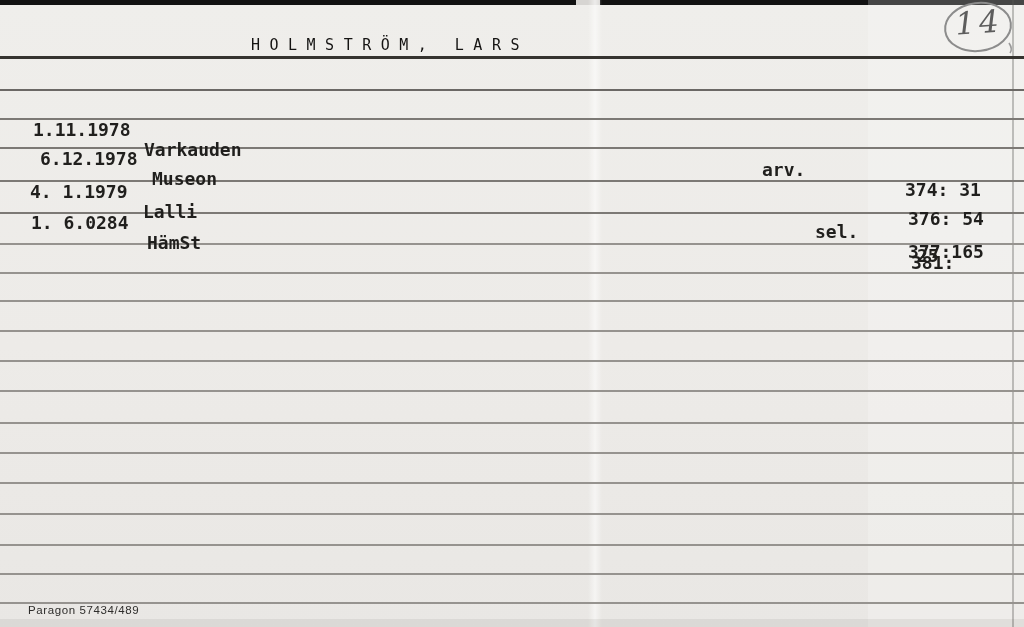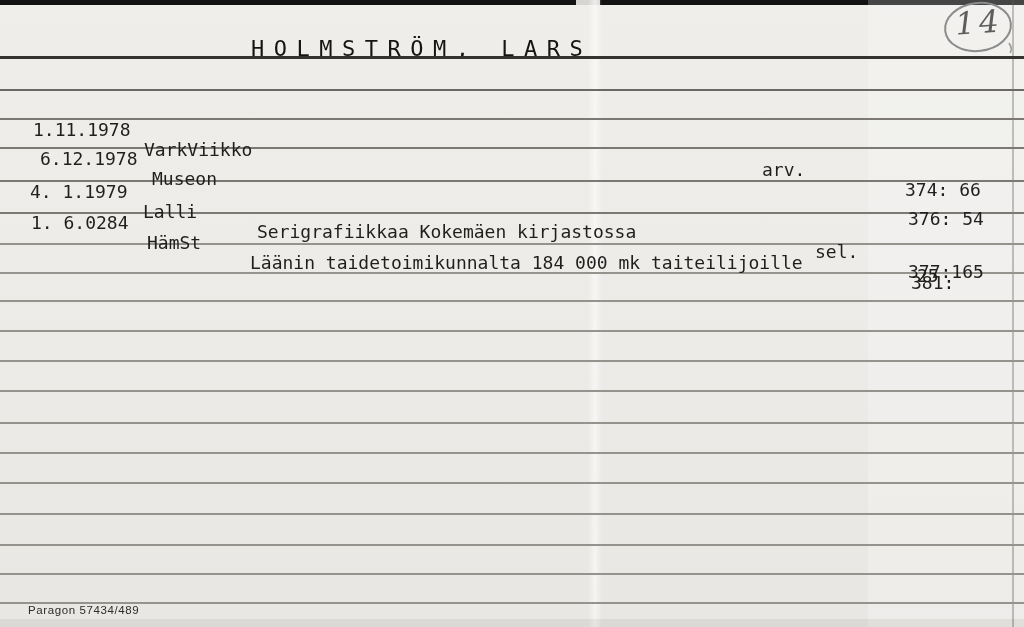--- a/index.html
+++ b/index.html
@@ -15,25 +15,25 @@
         background:linear-gradient(90deg,transparent,rgba(255,255,255,.55),transparent);}
   .scan-right-edge{position:absolute;top:0;left:1012px;width:1.5px;height:100%;background:rgba(90,88,85,.35);}
   .scan-streak{position:absolute;top:0;left:868px;width:156px;height:100%;background:rgba(255,255,255,.22);}
   .bottom-shade{position:absolute;bottom:0;left:0;width:100%;height:8px;background:rgba(60,58,55,.08);}
   
   .rule{position:absolute;left:0;width:100%;height:1.5px;background:#96938f;}
   .rule-title{height:3px;background:#35332f;}
   .rule-sub{height:2px;background:#6b6865;}
   .rule-entry{height:2px;background:#7c7975;}
   
-  .title{position:absolute;top:36px;left:251px;font-size:22px;letter-spacing:9.5px;
+  .title{position:absolute;top:36px;left:251px;font-size:15px;letter-spacing:9.5px;
          color:#151413;white-space:pre;}
   
   .row{position:absolute;left:0;width:100%;height:22px;font-size:18px;line-height:20px;white-space:pre;}
-  .row span{position:absolute;}
+  .row span{position:absolute;font-weight:bold;}
   .ref-sup{position:relative;top:-7px;margin-left:6px;}
   
   .pagenum-wrap{position:absolute;top:0;left:936px;width:86px;height:62px;}
   .pagenum-wrap svg{position:absolute;top:0;left:0;}
   .pagenum{position:absolute;top:4px;left:18px;width:50px;text-align:center;
            font-family:"DejaVu Serif",serif;font-style:italic;font-size:31px;
            letter-spacing:4px;color:#5d5d5d;transform:rotate(-4deg);}
   
   .footer{position:absolute;top:604px;left:28px;font-family:"Liberation Sans",sans-serif;
           font-size:11.5px;letter-spacing:.6px;color:#2e2d2b;}
@@ -75,42 +75,40 @@
   <div class="rule" style="top:422px"></div>
   <div class="rule" style="top:452px"></div>
   <div class="rule" style="top:482px"></div>
   <div class="rule" style="top:513px"></div>
   <div class="rule" style="top:544px"></div>
   <div class="rule" style="top:573px"></div>
   <div class="rule" style="top:602px"></div>
 
   <div class="row" style="top:100px">
     <span style="left:33px">1.11.1978</span>
-    <span style="left:144px">VarkViikko</span>
+    <span style="left:144px">Varkauden</span>
     <span style="left:762px">arv.</span>
-    <span style="left:905px">374: 66</span>
+    <span style="left:905px">374: 31</span>
   </div>
 
   <div class="row" style="top:129px">
     <span style="left:40px">6.12.1978</span>
     <span style="left:152px">Museon</span>
     <span style="left:810px"></span>
     <span style="left:908px">376: 54</span>
   </div>
 
   <div class="row" style="top:162px">
     <span style="left:30px">4. 1.1979</span>
     <span style="left:143px">Lalli</span>
-    <span style="left:257px">Serigrafiikkaa Kokemäen kirjastossa</span>
     <span style="left:815px">sel.</span>
     <span style="left:908px">377:165</span>
   </div>
 
   <div class="row" style="top:193px">
     <span style="left:31px">1. 6.0284</span>
     <span style="left:147px">HämSt</span>
-    <span style="left:250px">Läänin taidetoimikunnalta 184 000 mk taiteilijoille</span>
     <span style="left:911px"><span>381:</span><span class="ref-sup">25</span></span>
   </div>
 
   <div class="footer">Paragon 57434/489</div>
 
 </div>
 
 </body></html>

